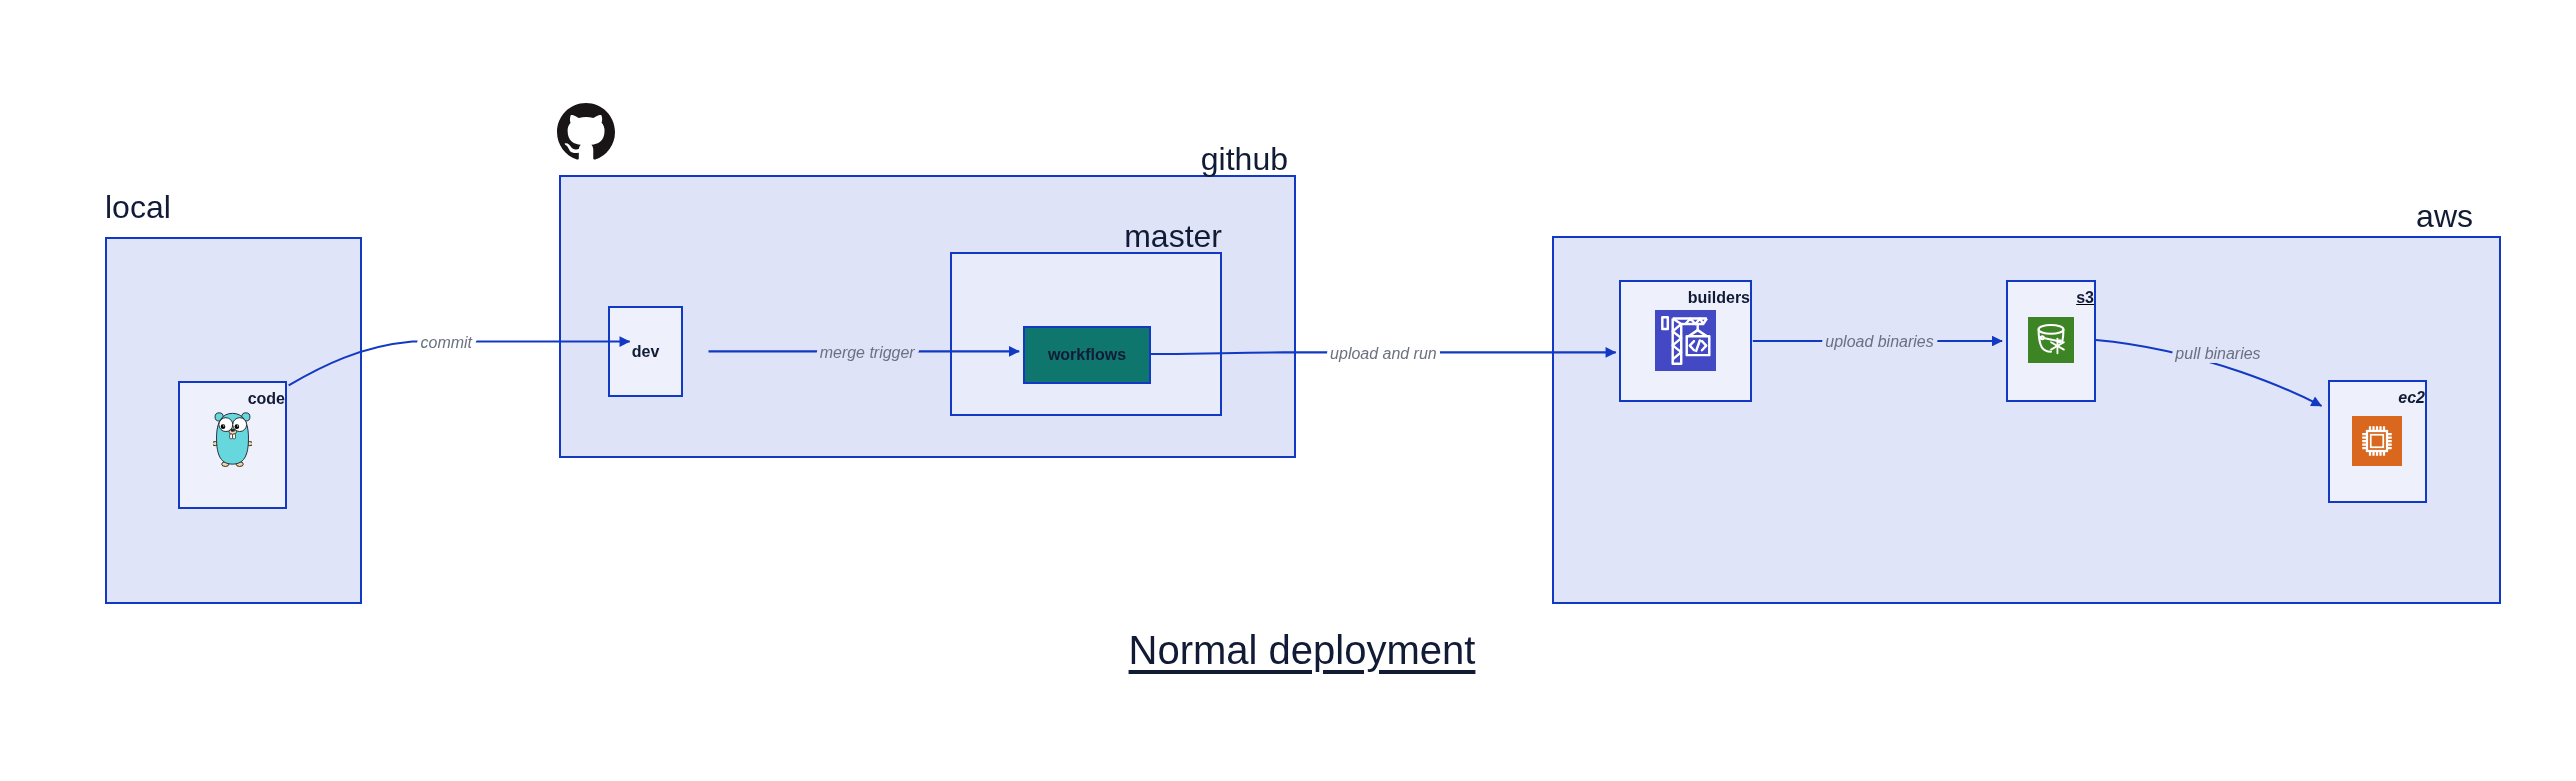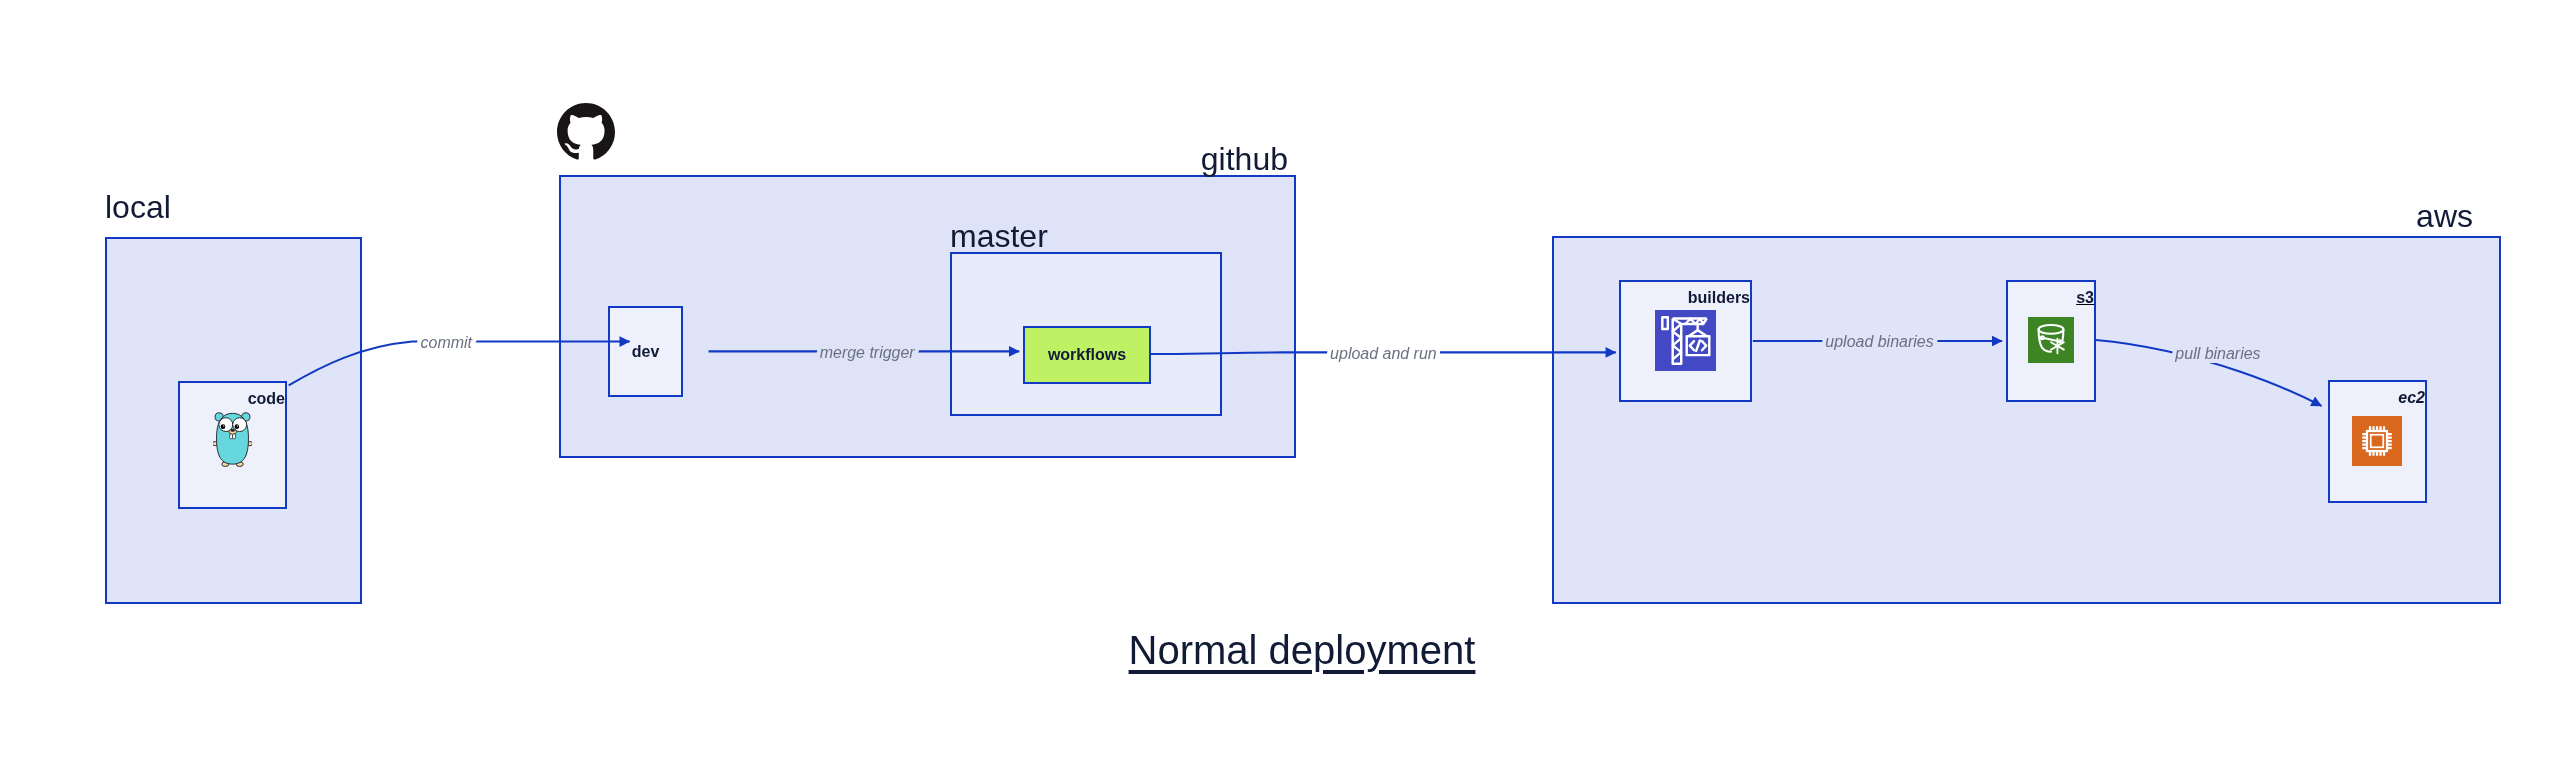--- a/index.html
+++ b/index.html
@@ -57,37 +57,37 @@
   <div class="group-box" style="left:559px;top:175px;width:737px;height:283px;background:var(--github-fill);"></div>
 
   <div class="group-box" style="left:950px;top:252px;width:272px;height:164px;background:var(--master-fill);"></div>
 
   <div class="group-box" style="left:1552px;top:236px;width:949px;height:368px;background:var(--outer-fill);"></div>
 
   <div class="group-label" style="left:105px;top:190px;width:257px;text-align:left;">local</div>
 
   <div class="group-label" style="left:1030px;top:142px;width:258px;text-align:right;">github</div>
 
-  <div class="group-label" style="left:950px;top:219px;width:272px;text-align:left;">master</div>
+  <div class="group-label" style="left:950px;top:219px;width:272px;text-align:right;">master</div>
 
   <div class="group-label" style="left:1524px;top:199px;width:949px;text-align:right;">aws</div>
 
   <svg class="icon" style="left:557px;top:103px;" width="58" height="58" viewBox="0 0 16 16">
     <path fill="#191516" d="M8 0C3.58 0 0 3.58 0 8c0 3.54 2.29 6.53 5.47 7.59.4.07.55-.17.55-.38 0-.19-.01-.82-.01-1.49-2.01.37-2.53-.49-2.69-.94-.09-.23-.48-.94-.82-1.13-.28-.15-.68-.52-.01-.53.63-.01 1.08.58 1.23.82.72 1.21 1.87.87 2.33.66.07-.52.28-.87.51-1.07-1.78-.2-3.64-.89-3.64-3.95 0-.87.31-1.59.82-2.15-.08-.2-.36-1.02.08-2.12 0 0 .67-.21 2.2.82.64-.18 1.32-.27 2-.27s1.36.09 2 .27c1.53-1.04 2.2-.82 2.2-.82.44 1.1.16 1.92.08 2.12.51.56.82 1.27.82 2.15 0 3.07-1.87 3.75-3.65 3.95.29.25.54.73.54 1.48 0 1.07-.01 1.93-.01 2.2 0 .21.15.46.55.38A8.01 8.01 0 0 0 16 8c0-4.42-3.58-8-8-8z"></path>
   </svg>
 
   <div class="node" style="left:178px;top:381px;width:109px;height:128px;padding-left:40px;">
     <div class="node-label">code</div>
   </div>
 
   <div class="node center" style="left:608px;top:306px;width:75px;height:91px;">
     <div class="node-label">dev</div>
   </div>
 
-  <div class="node center" style="left:1023px;top:326px;width:128px;height:58px;background:#bef264;">
+  <div class="node center" style="left:1023px;top:326px;width:128px;height:58px;background:#0f766e;">
     <div class="node-label">workflows</div>
   </div>
 
   <div class="node" style="left:1619px;top:280px;width:133px;height:122px;">
     <div class="node-label">builders</div>
   </div>
 
   <div class="node" style="left:2006px;top:280px;width:90px;height:122px;text-decoration:underline;">
     <div class="node-label">s3</div>
   </div>

